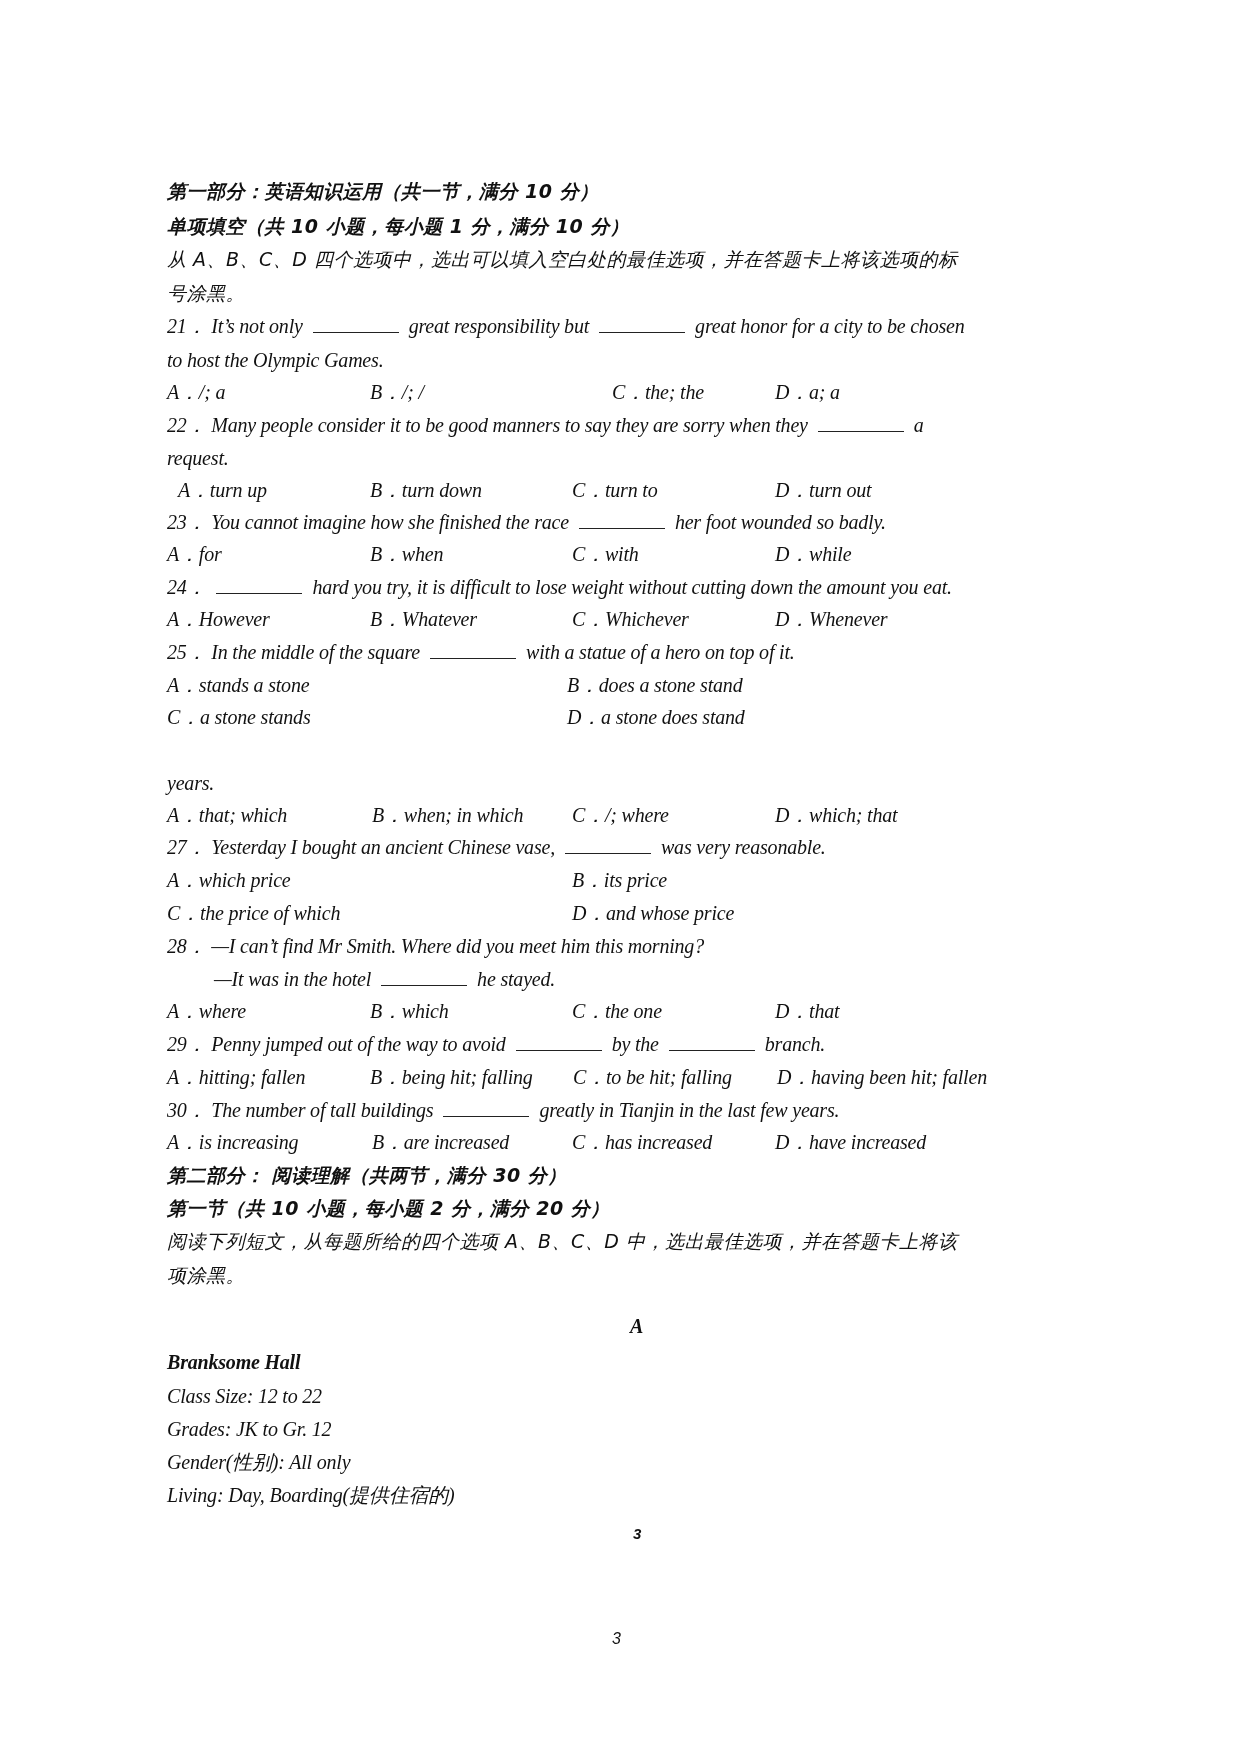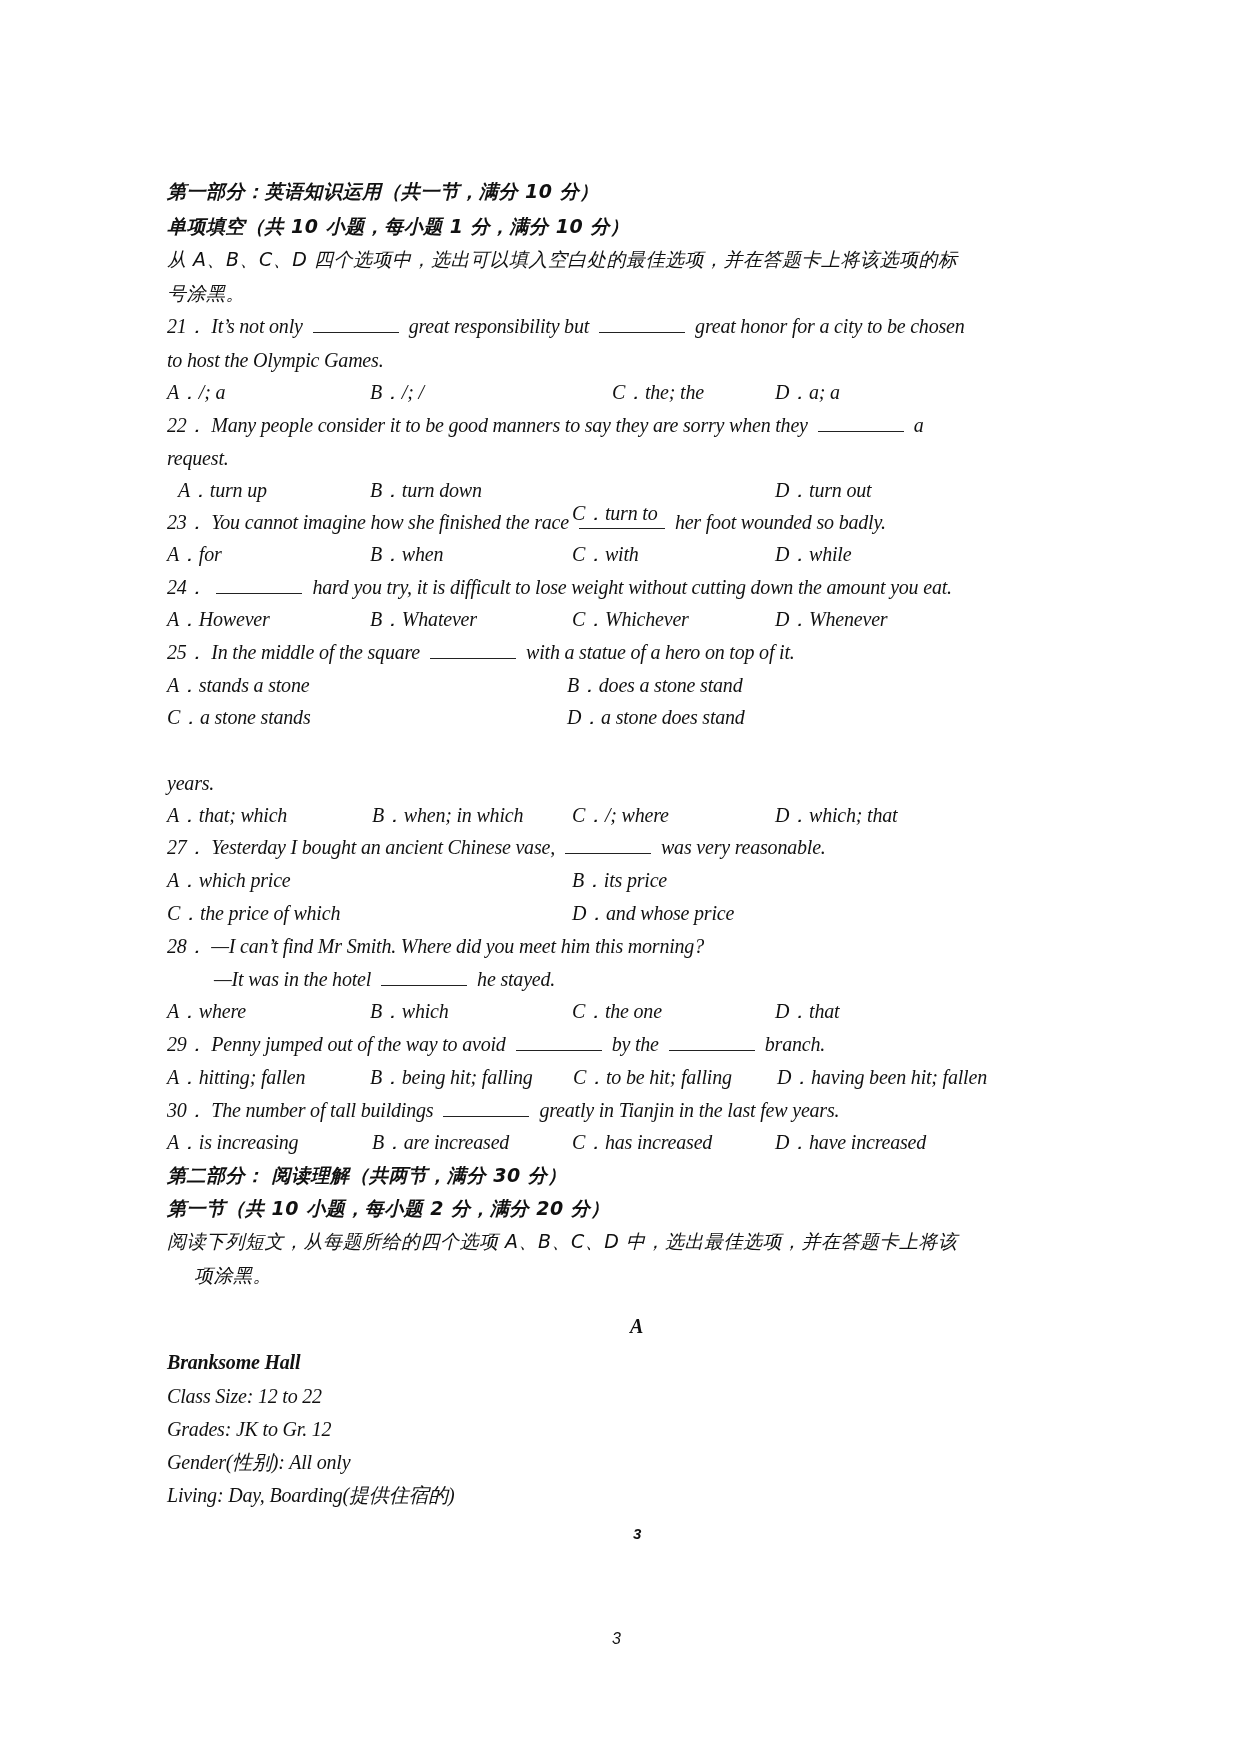--- a/index.html
+++ b/index.html
@@ -48,21 +48,21 @@
   </div>
 
   <div class="line" style="top:410px;">
     <span>22．</span>
     <span>Many people consider it to be good manners to say they are sorry when they</span><span class="blank"></span><span>a</span>
   </div>
   <div class="line" style="top:443px;">request.</div>
   <div class="line" style="top:475px;">
     <span class="opt" style="left:0;margin-left:11px;">A．turn up</span>
     <span class="opt" style="left:203px;">B．turn down</span>
-    <span class="opt" style="left:405px;margin-top:23px;">C．turn to</span>
+    <span class="opt" style="left:405px;">C．turn to</span>
     <span class="opt" style="left:608px;">D．turn out</span>
   </div>
 
   <div class="line" style="top:507px;">
     <span>23．</span>
     <span>You cannot imagine how she finished the race</span><span class="blank"></span><span>her foot wounded so badly.</span>
   </div>
   <div class="line" style="top:539px;">
     <span class="opt" style="left:0;">A．for</span>
     <span class="opt" style="left:203px;">B．when</span>
@@ -146,21 +146,21 @@
   <div class="line" style="top:1127px;">
     <span class="opt" style="left:0;">A．is increasing</span>
     <span class="opt" style="left:205px;">B．are increased</span>
     <span class="opt" style="left:405px;">C．has increased</span>
     <span class="opt" style="left:608px;">D．have increased</span>
   </div>
 
   <div class="line cn-bold" style="top:1160px;">第二部分： 阅读理解（共两节，满分 30 分）</div>
   <div class="line cn-bold" style="top:1193px;">第一节（共 10 小题，每小题 2 分，满分 20 分）</div>
   <div class="line cn" style="top:1226px;">阅读下列短文，从每题所给的四个选项 A、B、C、D 中，选出最佳选项，并在答题卡上将该</div>
-  <div class="line cn" style="top:1260px;margin-left:27px;">项涂黑。</div>
+  <div class="line cn" style="top:1260px;">项涂黑。</div>
 
   <div class="center-letter" style="top:1315px;">A</div>
   <div class="line bold" style="top:1347px;">Branksome Hall</div>
   <div class="line" style="top:1381px;">Class Size: 12 to 22</div>
   <div class="line" style="top:1414px;">Grades: JK to Gr. 12</div>
   <div class="line" style="top:1447px;">Gender(性别): All only</div>
   <div class="line" style="top:1480px;">Living: Day, Boarding(提供住宿的)</div>
 
   <div class="pnum-small" style="top:1525px;">3</div>
   <div class="pnum" style="top:1630px;">3</div>

